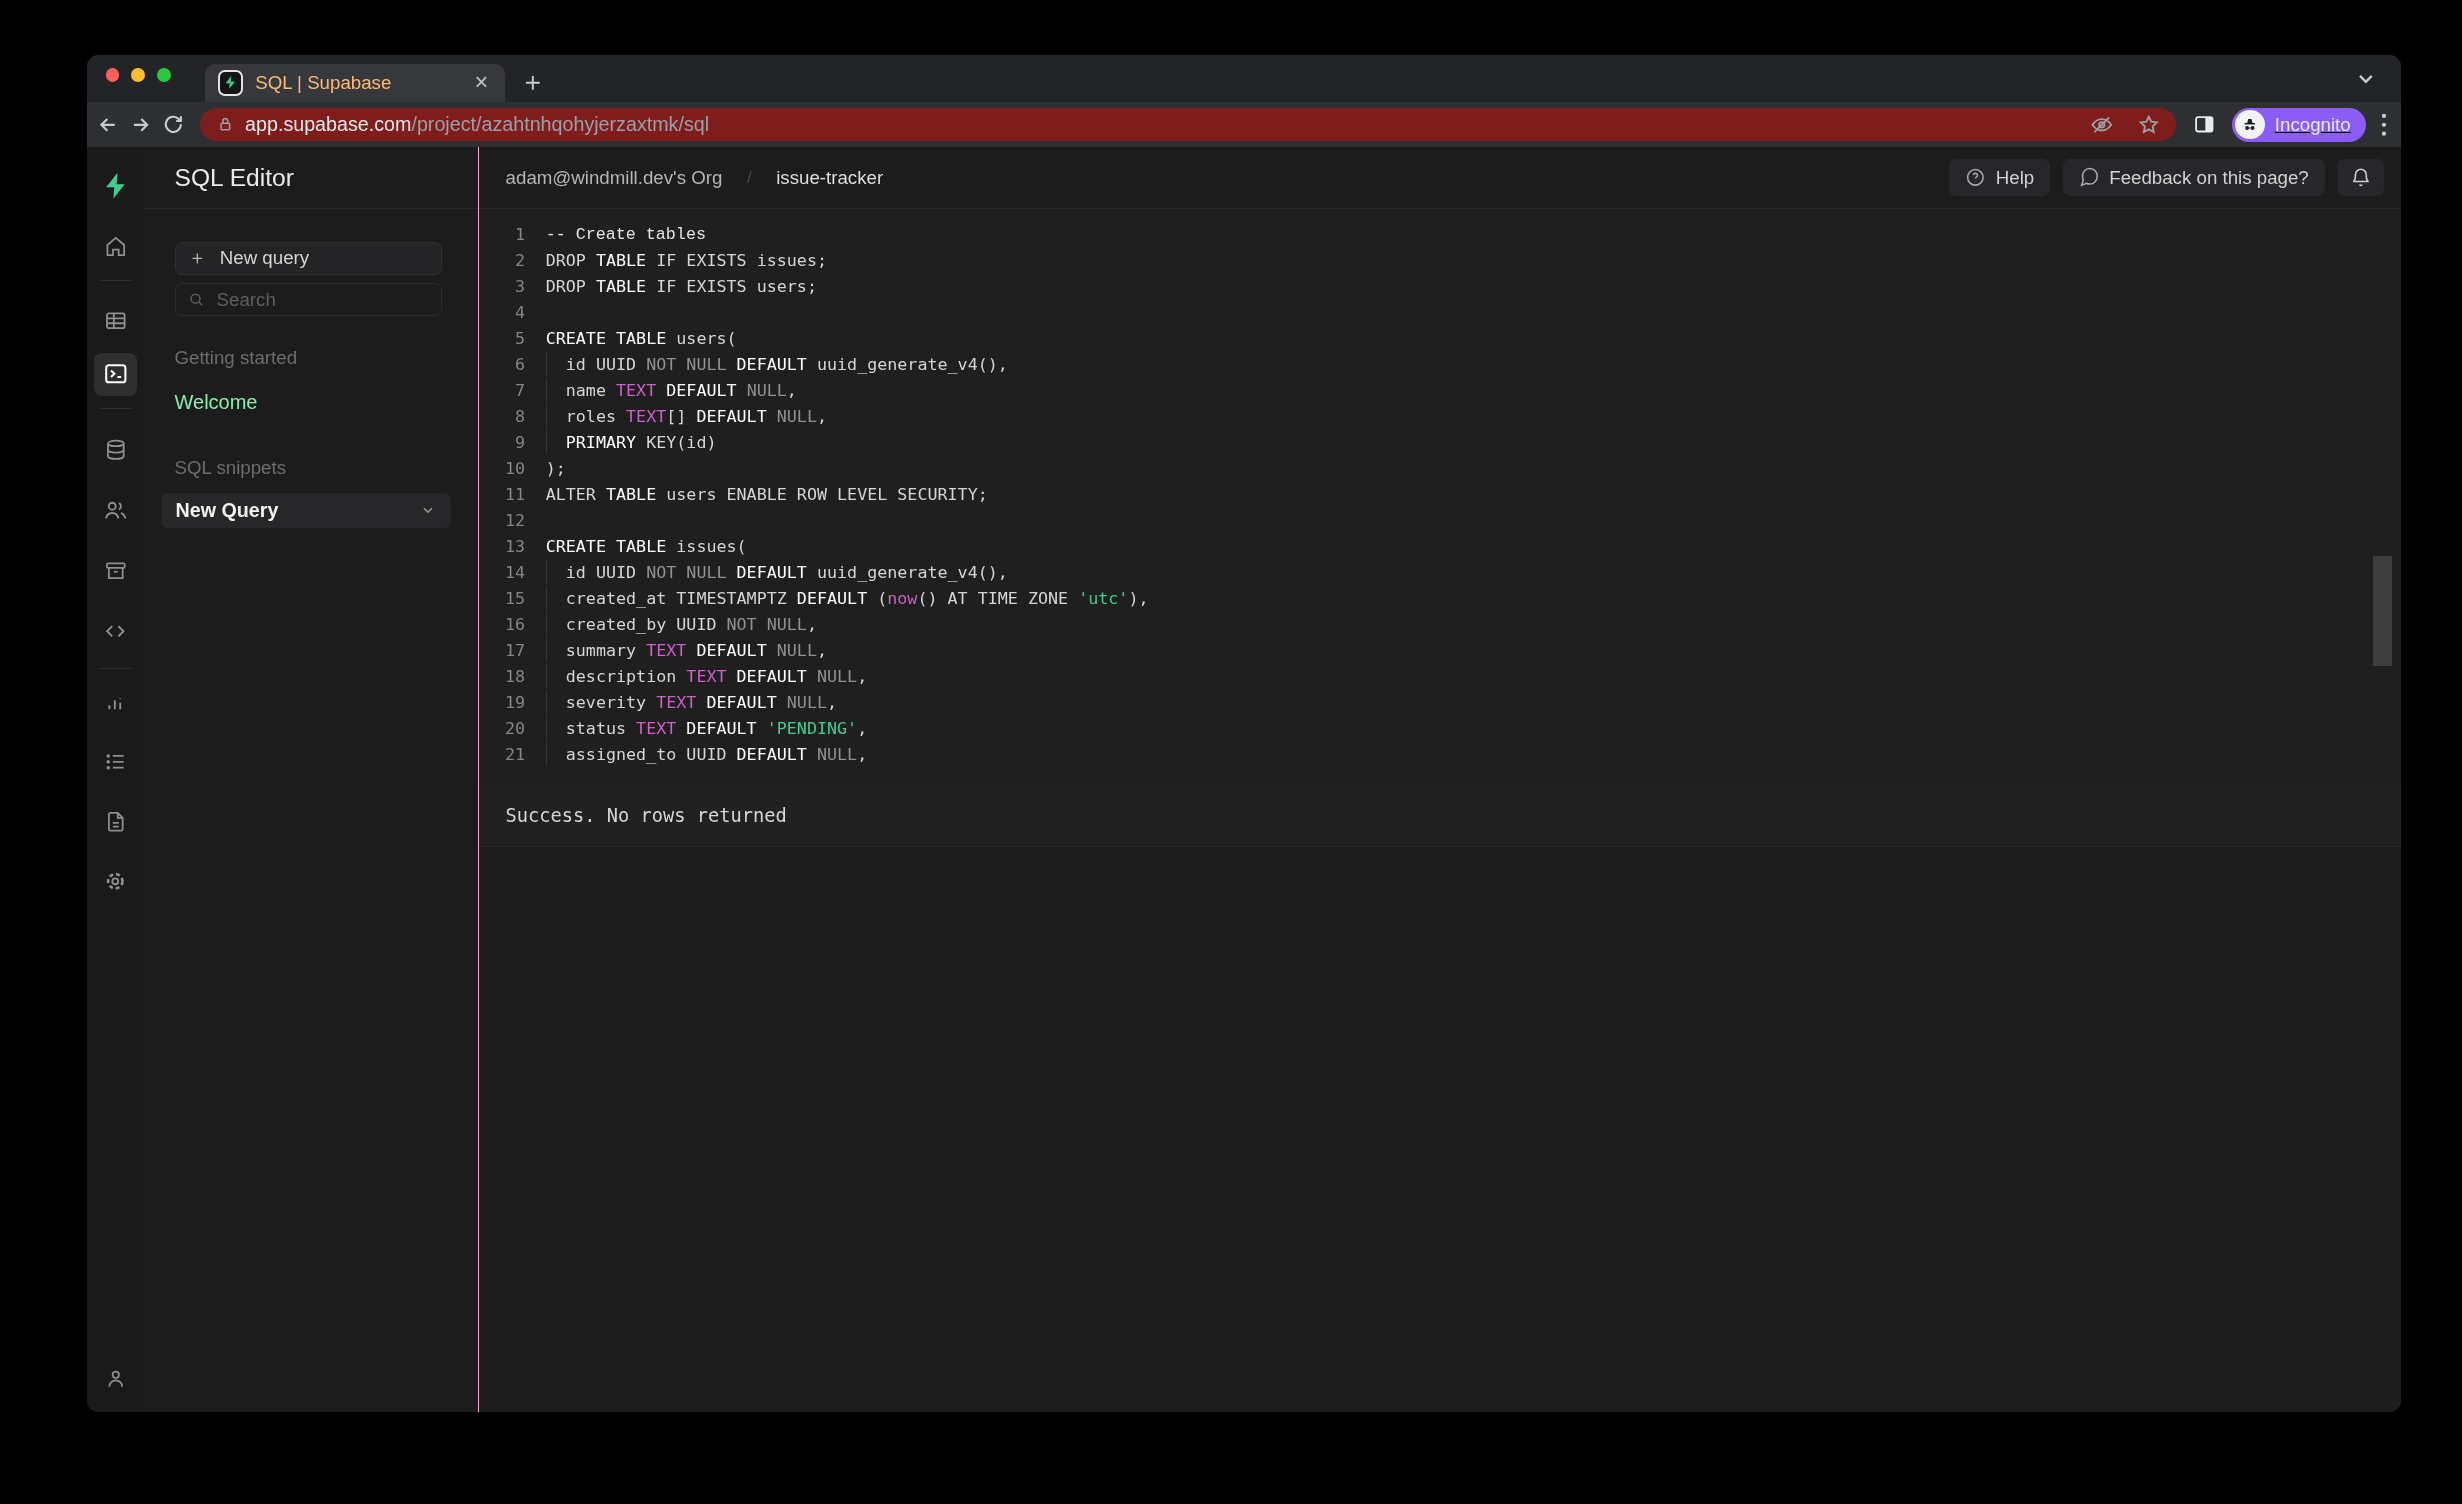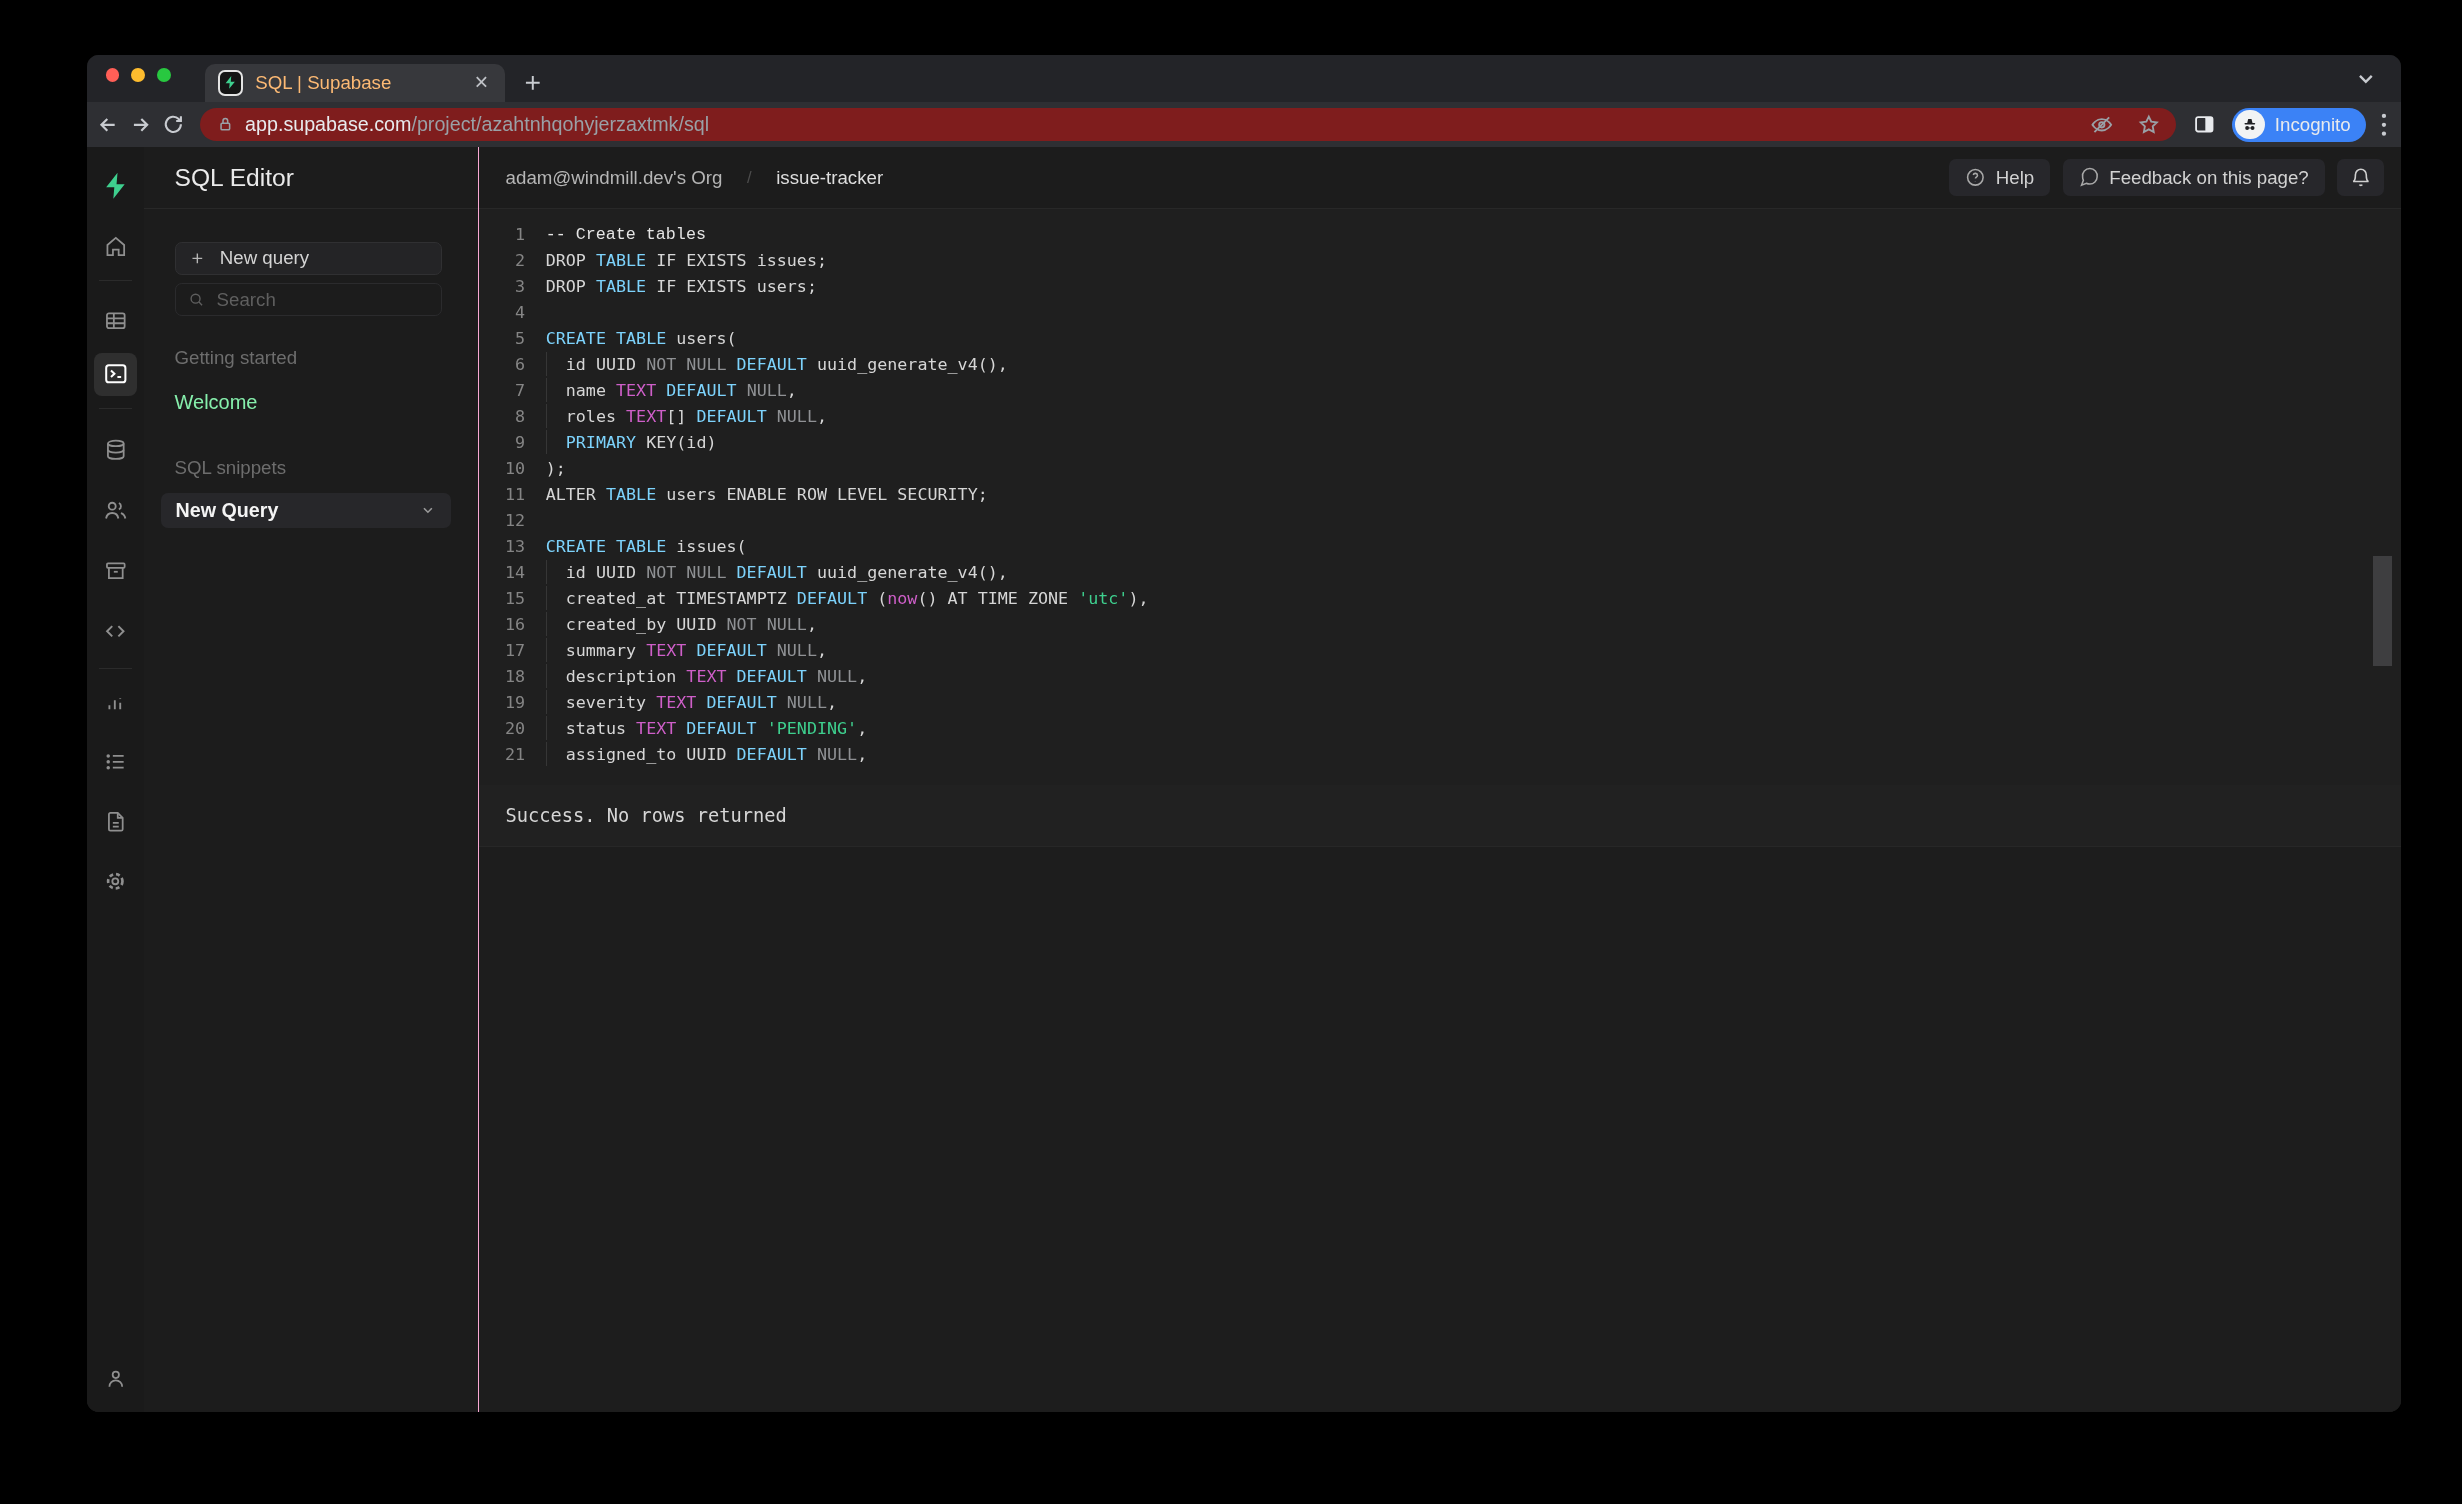--- a/index.html
+++ b/index.html
@@ -28,22 +28,22 @@
 
   
   .toolbar { flex:0 0 45px; background:#2e2f33; display:flex; align-items:center; padding:0 13.8px 0 3.9px; }
   .navbtn { width:33px; height:33px; display:flex; align-items:center; justify-content:center; }
   .url-pill { flex:1; height:33px; margin-left:9.9px; background:#7f1d1d; border-radius:16.7px;
               display:flex; align-items:center; padding:0 15.8px; gap:10.8px; min-width:0; }
   .url-text { font-size:19.7px; white-space:nowrap; overflow:hidden; }
   .url-domain { color:#e8eaed; } .url-path { color:#9aa0a6; }
   .pill-right { margin-left:auto; display:flex; align-items:center; gap:23.6px; }
   .tb-right { display:flex; align-items:center; gap:15.8px; margin-left:15.8px; }
-  .incog { height:34px; border-radius:17.7px; background:#3b82f6; display:flex; align-items:center;
-           gap:9.9px; padding:2px 14.8px 2px 3px; }
+  .incog { height:34px; border-radius:17.7px; background:#8b5cf6; display:flex; align-items:center;
+           gap:9.9px; padding:2px 14.8px 2px 3px;text-decoration:underline; }
   .incog-circle { width:29.6px; height:29.6px; border-radius:50%; background:#f1f3f4;
                   display:flex; align-items:center; justify-content:center; }
   .incog-label { color:#e8eaed; font-size:18.7px; }
 
   
   .app { flex:1; display:flex; min-height:0; background:#1c1c1c; }
 
   
   .rail { flex:0 0 57px; background:#1a1a1a; display:flex; flex-direction:column; align-items:center; }
   .ric { width:39px; height:39px; display:flex; align-items:center; justify-content:center; color:#8f8f8f; }
@@ -83,21 +83,21 @@
   .hbtn-square { width:47px; justify-content:center; padding:0; }
 
   
   .editor { flex:1; background:#1f1f1f; position:relative; padding-top:11.8px; overflow:hidden;
             font-family:"DejaVu Sans Mono", monospace; font-size:16.7px; }
   .line { display:flex; height:26px; align-items:center; }
   .ln { flex:0 0 46px; text-align:right; color:#858585; }
   .code { margin-left:20.7px; white-space:pre; position:relative; }
   .code.guide::before { content:""; position:absolute; left:0; top:-2px; bottom:-2px;
                         border-left:1px solid #363636; }
-  .tok-p { color:#d6d6d6; } .tok-k { color:#7dd3fc; } .tok-t { color:#cf5fc9; }
+  .tok-p { color:#d6d6d6; } .tok-k { color:#ffffff; } .tok-t { color:#cf5fc9; }
   .tok-o { color:#8f9194; } .tok-s { color:#3ecf8e; } .tok-c { color:#e5e5e5;font-family:Liberation Mono, monospace; }
   .scroll-thumb { position:absolute; right:8.9px; top:347px; width:18.7px; height:110px; background:#3e3e40; }
 
   
   .utilbar { flex:0 0 47px; background:#181818; border-top:1px solid #272727;
              display:flex; align-items:center; padding:0 45px 0 26.6px; }
   .results-dd { display:flex; align-items:center; gap:12.8px; color:#c9c9c9; font-size:18.7px; }
   .util-right { margin-left:auto; display:flex; align-items:center; }
   .run-label { color:#e6e6e6; font-size:18.7px; letter-spacing:0.5px; margin-left:49px; }
   .resultsband { flex:0 0 62px; background:#212121; border-bottom:1px solid #272727;

